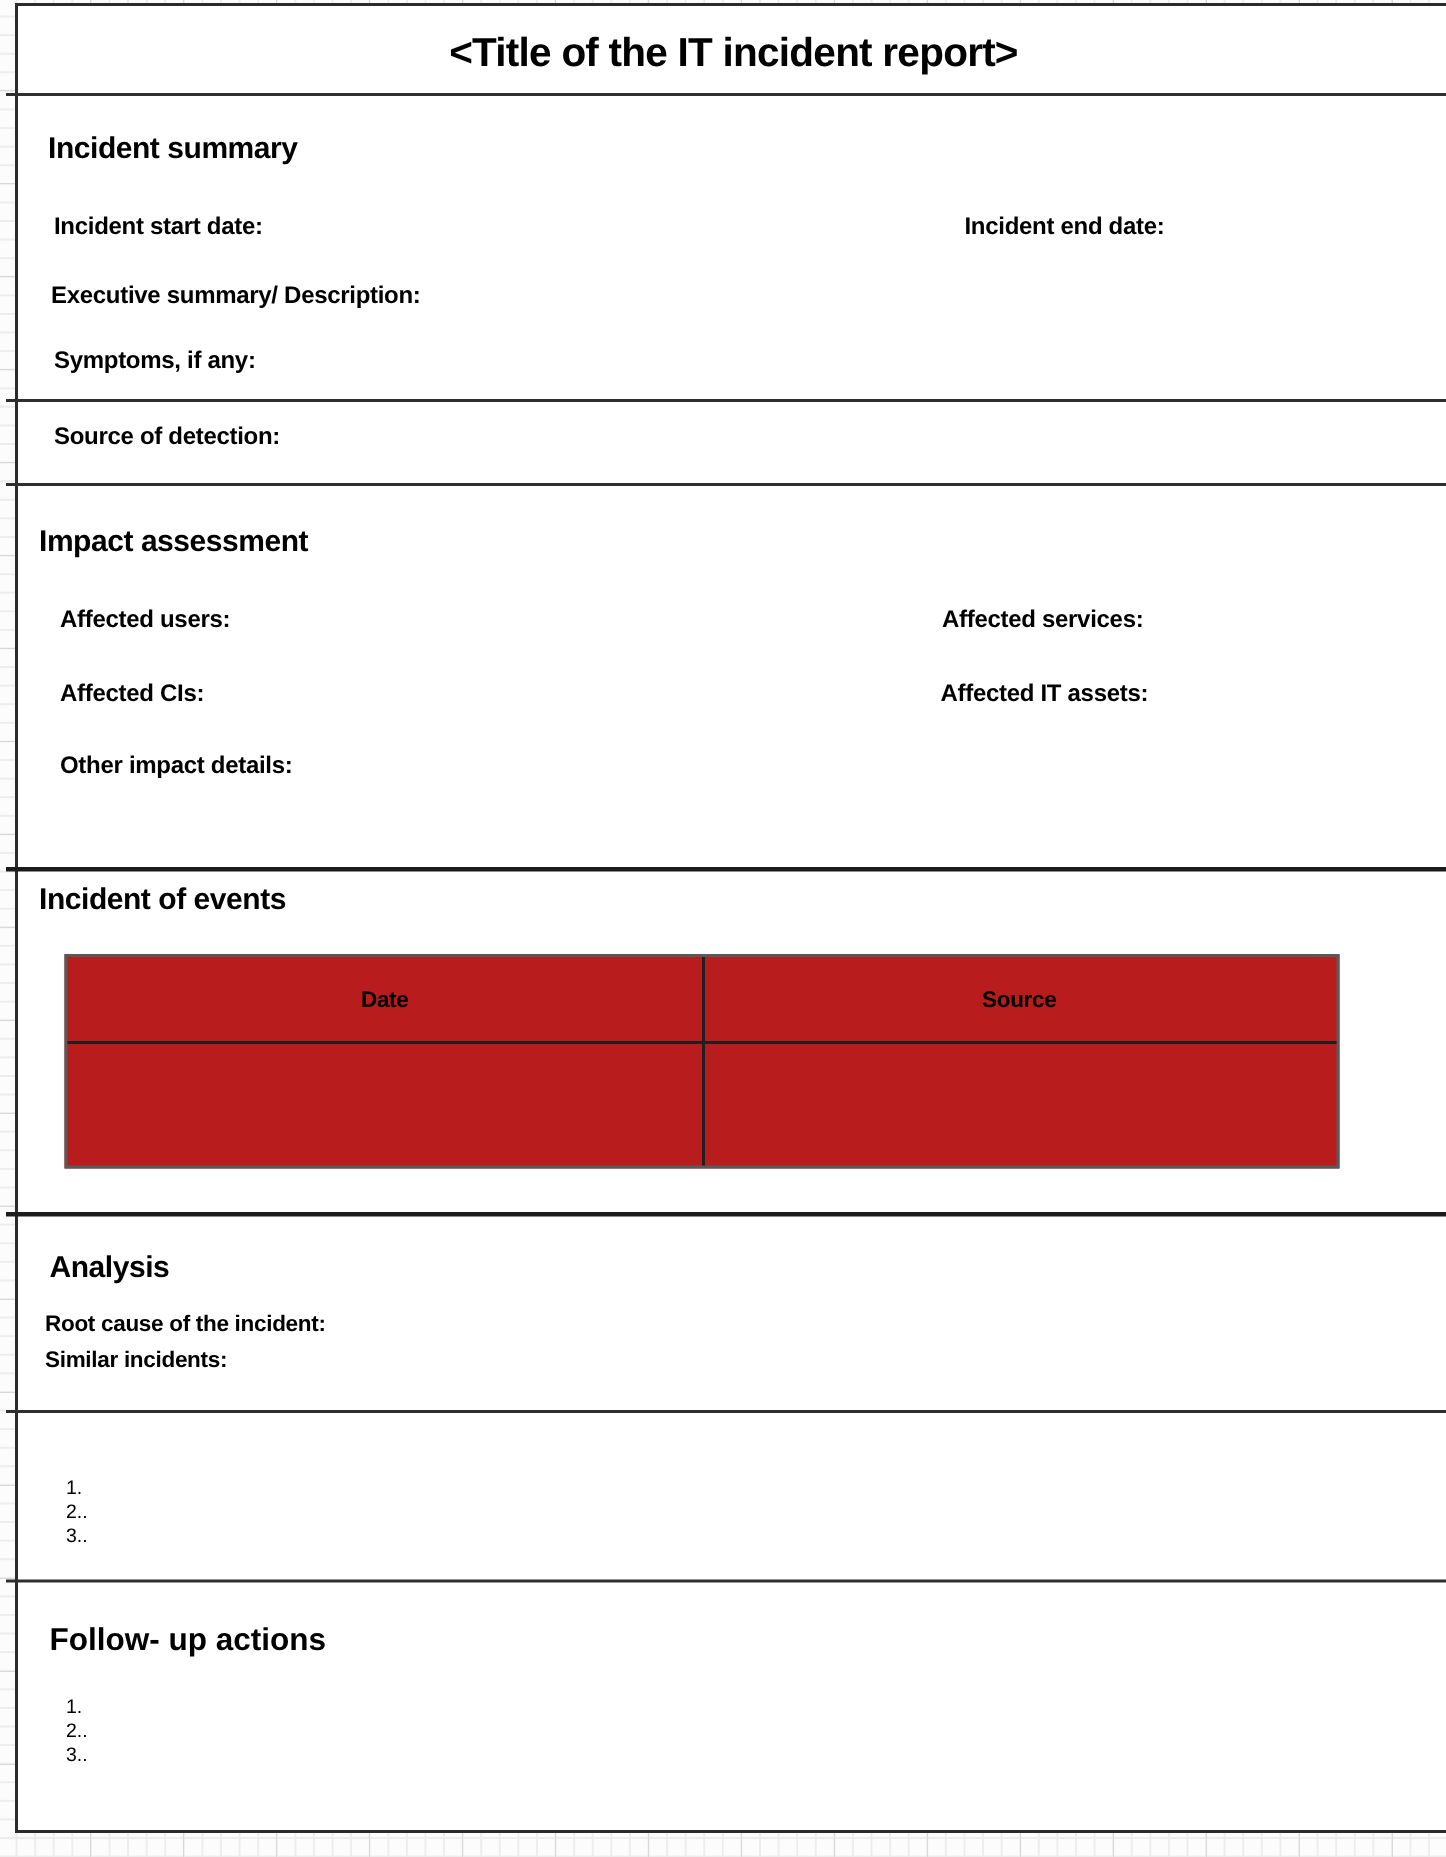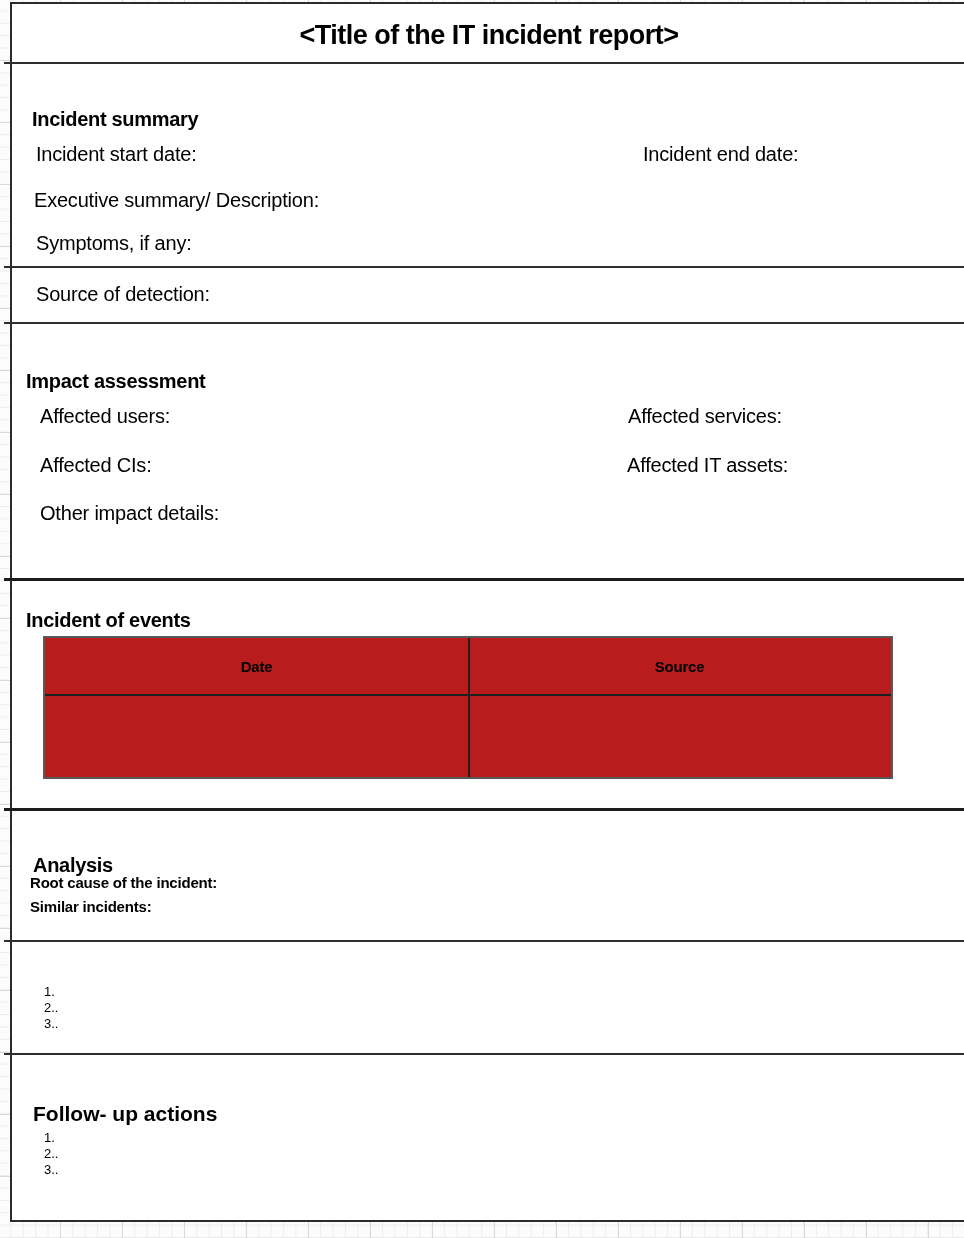--- a/index.html
+++ b/index.html
@@ -18,22 +18,22 @@
   }
   .page{
     position:absolute;left:10px;top:2px;width:958px;height:1220px;
     background:#ffffff;border:2px solid #2b2b2b;box-sizing:border-box;
   }
   .rule{
     position:absolute;left:-8px;width:calc(100% + 17px);height:2px;
     background:#2e2e2e;
   }
   .rule.thick{height:3px;background:#1c1c1c;}
-  .lbl{position:absolute;font-weight:normal;font-size:20px;letter-spacing:-0.2px;white-space:nowrap;}
-  .heading{position:absolute;font-weight:bold;font-size:20px;letter-spacing:-0.3px;white-space:nowrap;margin-top:20px;}
+  .lbl{position:absolute;font-weight:bold;font-size:16px;letter-spacing:-0.2px;white-space:nowrap;}
+  .heading{position:absolute;font-weight:bold;font-size:20px;letter-spacing:-0.3px;white-space:nowrap;}
   .title{
     position:absolute;left:0;top:16px;width:100%;text-align:center;
     font-weight:bold;font-size:27px;letter-spacing:-0.5px;
   }
   .small-lbl{position:absolute;font-weight:bold;font-size:15px;letter-spacing:-0.2px;white-space:nowrap;}
   .numlist{position:absolute;font-size:13px;line-height:16px;font-weight:normal;}
   .numlist div{white-space:pre;}
   .tl-table{
     position:absolute;left:31px;top:632px;width:850px;height:143px;
     border:2px solid #595959;box-sizing:border-box;background:#b91c1c;

